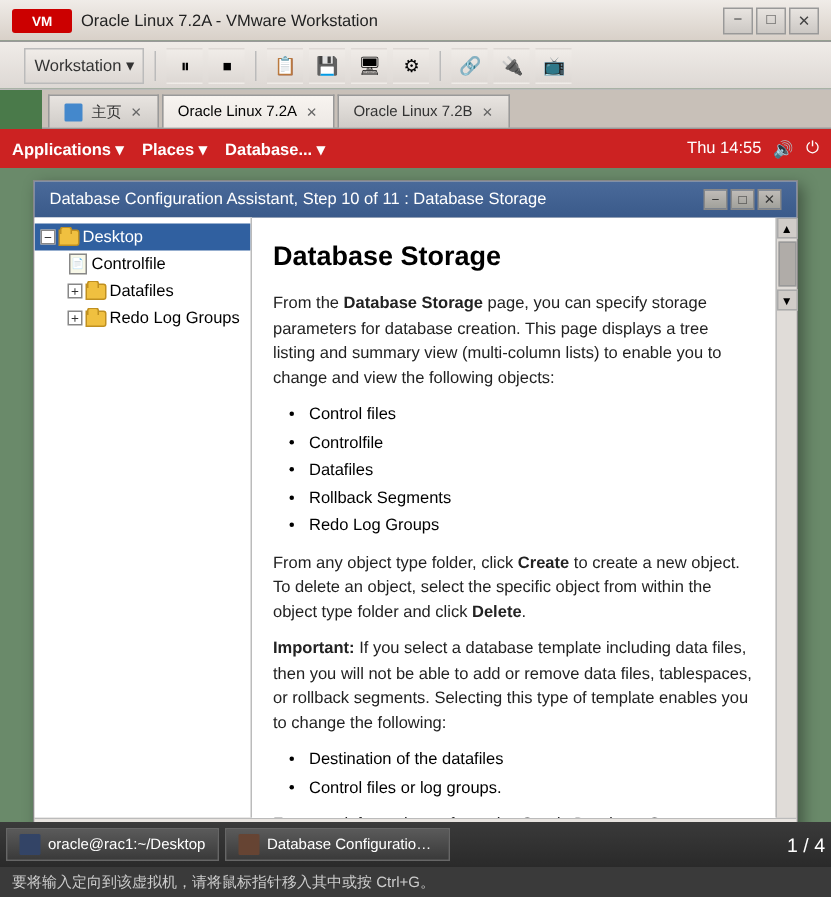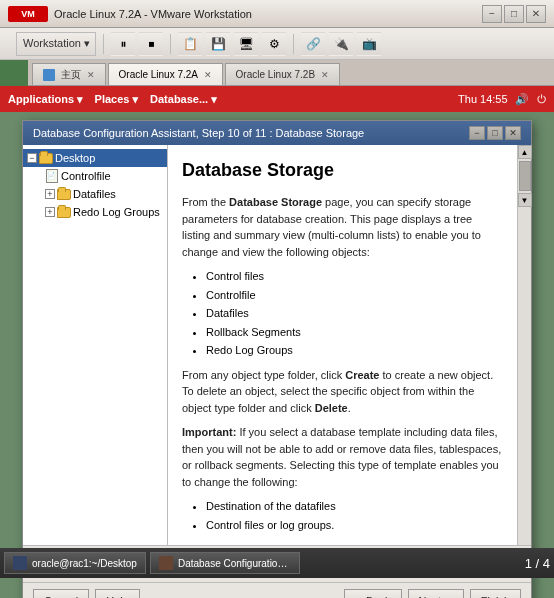--- a/index.html
+++ b/index.html
@@ -662,14 +662,17 @@
       </div>
       <div class="taskbar-item">
         <div class="taskbar-item-icon" style="background:#664433;"></div>
         <span class="taskbar-text">Database Configuration Assistant,...</span>
       </div>
       <div class="taskbar-right">
         <span>1 / 4</span>
       </div>
     </div>
 
+    <div class="status-bar">
+      <span>要将输入定向到该虚拟机，请将鼠标指针移入其中或按 Ctrl+G。</span>
+    </div>
   </div>
 </div>
 
 </body></html>

